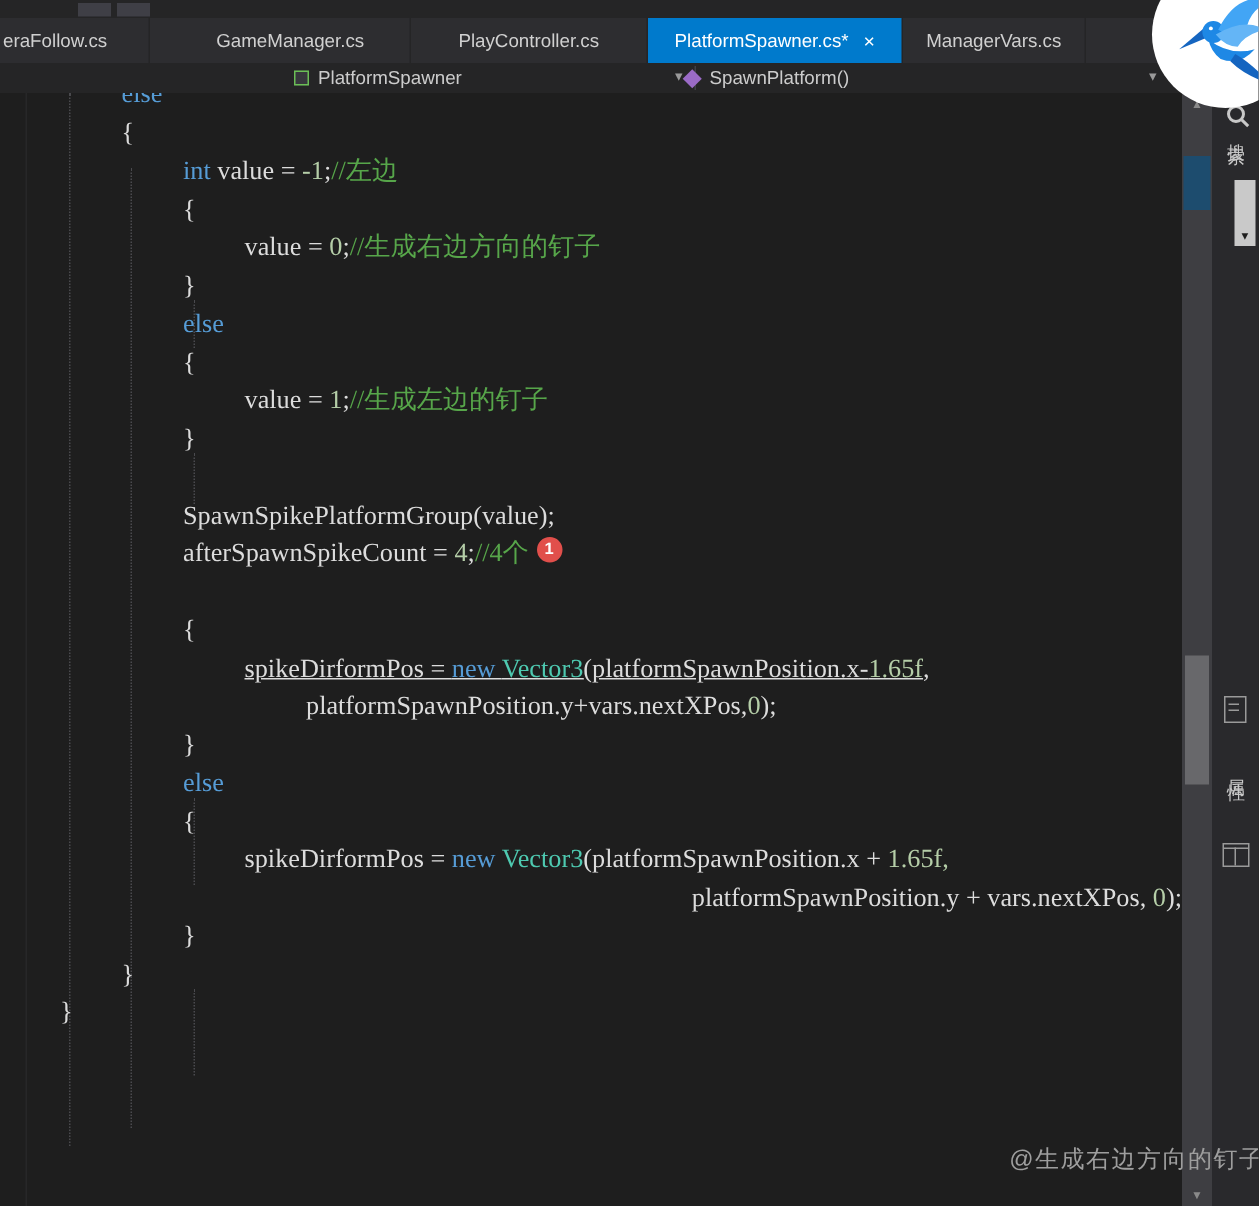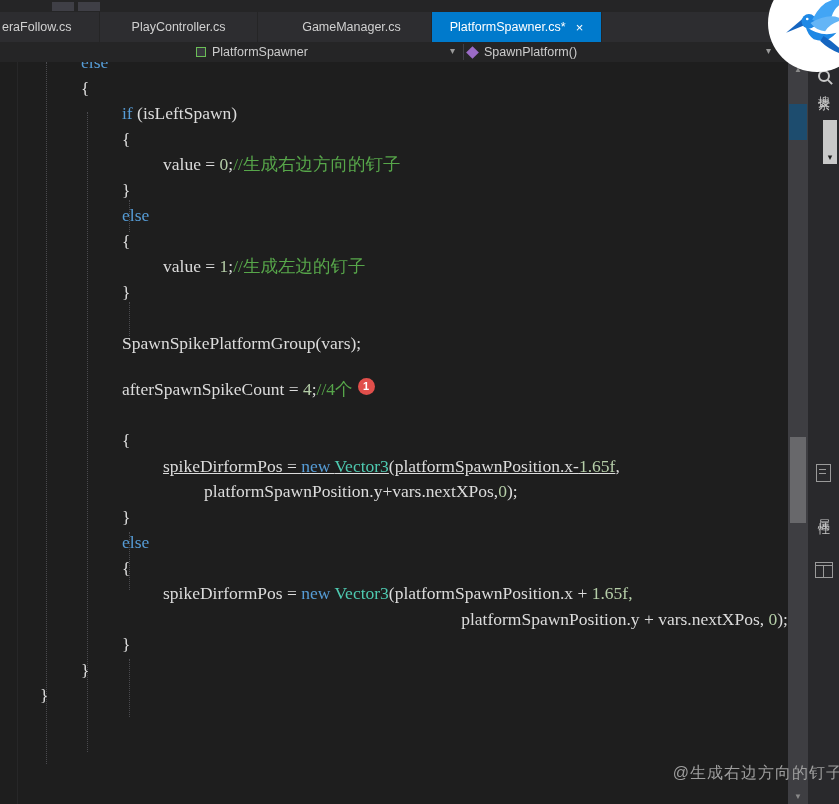--- a/index.html
+++ b/index.html
@@ -85,68 +85,71 @@
 
   <div class="top-strip">
     <div class="ts-box" style="left:52px"></div>
     <div class="ts-box" style="left:78px"></div>
   </div>
 
   <div class="tab-bar">
     <div class="tab first">
       <span>eraFollow.cs</span>
     </div>
+    <div class="tab gm">
+      <span>GameManager.cs</span>
+    </div>
     <div class="tab pc">
       <span>PlayController.cs</span>
-    </div>
-    <div class="tab gm">
-      <span>GameManager.cs</span>
     </div>
     <div class="tab active">
       <span>PlatformSpawner.cs*</span>
       <span class="close">×</span>
+    </div>
+    <div class="tab mv">
+      <span>ManagerVars.cs</span>
     </div>
   </div>
 
   <div class="breadcrumb">
     <div class="bc-item" style="left:196px">
       <span class="class-icon"></span>
       <span>PlatformSpawner</span>
     </div>
     <span class="bc-chevron" style="left:450px">▾</span>
     <div class="bc-divider"></div>
-    <div class="bc-item" style="left:468px">
+    <div class="bc-item" style="left:457px">
       <span class="method-icon"></span>
       <span>SpawnPlatform()</span>
     </div>
     <span class="bc-chevron" style="left:766px">▾</span>
   </div>
 
   <div class="editor">
     <div class="gutter"></div>
     <div class="guide" style="left:46px;top:0;height:702px"></div>
     <div class="guide" style="left:87px;top:50px;height:640px"></div>
     <div class="guide" style="left:129px;top:138px;height:32px"></div>
     <div class="guide" style="left:129px;top:240px;height:34px"></div>
     <div class="guide" style="left:129px;top:470px;height:58px"></div>
     <div class="guide" style="left:129px;top:597px;height:58px"></div>
     <div id="code-lines">
         <div class="code-line" style="padding-left: 81px;"><span class="tk-kw">else</span></div>
         <div class="code-line" style="padding-left: 81px;"><span class="tk-pl">{</span></div>
-        <div class="code-line" style="padding-left: 122px;"><span class="tk-kw">if </span><span class="tk-pl">(isLeftSpawn)</span></div>
+        <div class="code-line" style="padding-left: 122px;"><span class="tk-kw">int </span><span class="tk-pl">value = </span><span class="tk-nm">-1</span><span class="tk-pl">;</span><span class="tk-cm">//左边</span></div>
         <div class="code-line" style="padding-left: 122px;"><span class="tk-pl">{</span></div>
         <div class="code-line" style="padding-left: 163px;"><span class="tk-pl">value = </span><span class="tk-nm">0</span><span class="tk-pl">;</span><span class="tk-cm">//生成右边方向的钉子</span></div>
         <div class="code-line" style="padding-left: 122px;"><span class="tk-pl">}</span></div>
         <div class="code-line" style="padding-left: 122px;"><span class="tk-kw">else</span></div>
         <div class="code-line" style="padding-left: 122px;"><span class="tk-pl">{</span></div>
         <div class="code-line" style="padding-left: 163px;"><span class="tk-pl">value = </span><span class="tk-nm">1</span><span class="tk-pl">;</span><span class="tk-cm">//生成左边的钉子</span></div>
         <div class="code-line" style="padding-left: 122px;"><span class="tk-pl">}</span></div>
         <div class="code-line" style="padding-left: 40px;"></div>
-        <div class="code-line" style="padding-left: 122px;"><span class="tk-pl">SpawnSpikePlatformGroup(vars);</span></div>
-        <div class="code-line" style="padding-left: 122px; margin-top: 21px;"><span class="tk-pl">afterSpawnSpikeCount = </span><span class="tk-nm">4</span><span class="tk-pl">;</span><span class="tk-cm">//4个</span><span class="badge">1</span></div>
+        <div class="code-line" style="padding-left: 122px;"><span class="tk-pl">SpawnSpikePlatformGroup(value);</span></div>
+        <div class="code-line" style="padding-left: 122px;"><span class="tk-pl">afterSpawnSpikeCount = </span><span class="tk-nm">4</span><span class="tk-pl">;</span><span class="tk-cm">//4个</span><span class="badge">1</span></div>
         <div class="code-line" style="padding-left: 40px;"></div>
         <div class="code-line" style="padding-left: 122px;"><span class="tk-pl">{</span></div>
         <div class="code-line" style="padding-left: 163px; text-decoration: underline;"><span class="tk-pl">spikeDirformPos = </span><span class="tk-kw">new </span><span class="tk-ty">Vector3</span><span class="tk-pl">(platformSpawnPosition.x-</span><span class="tk-nm">1.65f</span><span class="tk-pl">,</span></div>
         <div class="code-line" style="padding-left: 204px;"><span class="tk-pl">platformSpawnPosition.y+vars.nextXPos,</span><span class="tk-nm">0</span><span class="tk-pl">);</span></div>
         <div class="code-line" style="padding-left: 122px;"><span class="tk-pl">}</span></div>
         <div class="code-line" style="padding-left: 122px;"><span class="tk-kw">else</span></div>
         <div class="code-line" style="padding-left: 122px;"><span class="tk-pl">{</span></div>
         <div class="code-line" style="padding-left: 163px;"><span class="tk-pl">spikeDirformPos = </span><span class="tk-kw">new </span><span class="tk-ty">Vector3</span><span class="tk-pl">(platformSpawnPosition.x + </span><span class="tk-nm">1.65f,</span></div>
         <div class="code-line" style="padding-left: 204px; text-align: right;"><span class="tk-pl">platformSpawnPosition.y + vars.nextXPos, </span><span class="tk-nm">0</span><span class="tk-pl">);</span></div>
         <div class="code-line" style="padding-left: 122px;"><span class="tk-pl">}</span></div>

